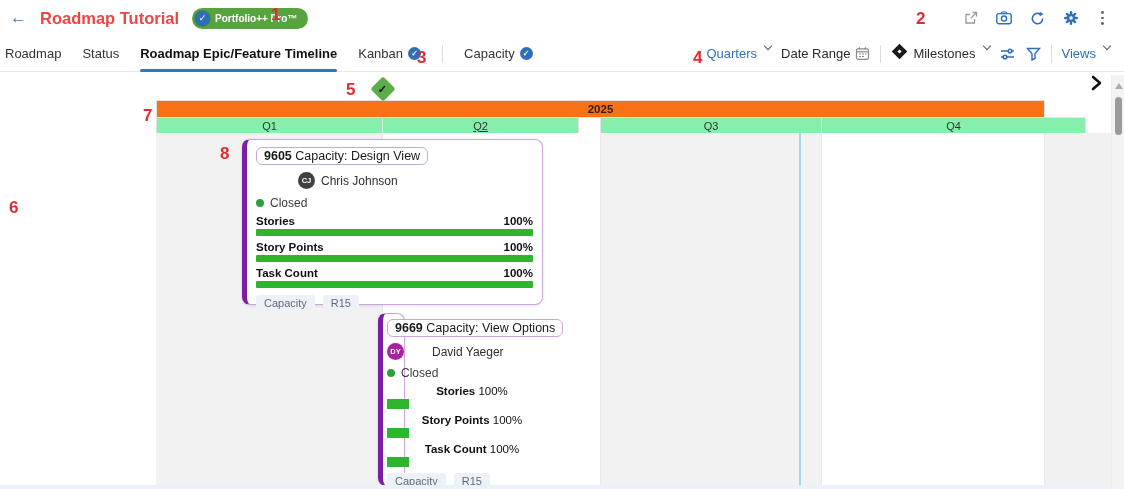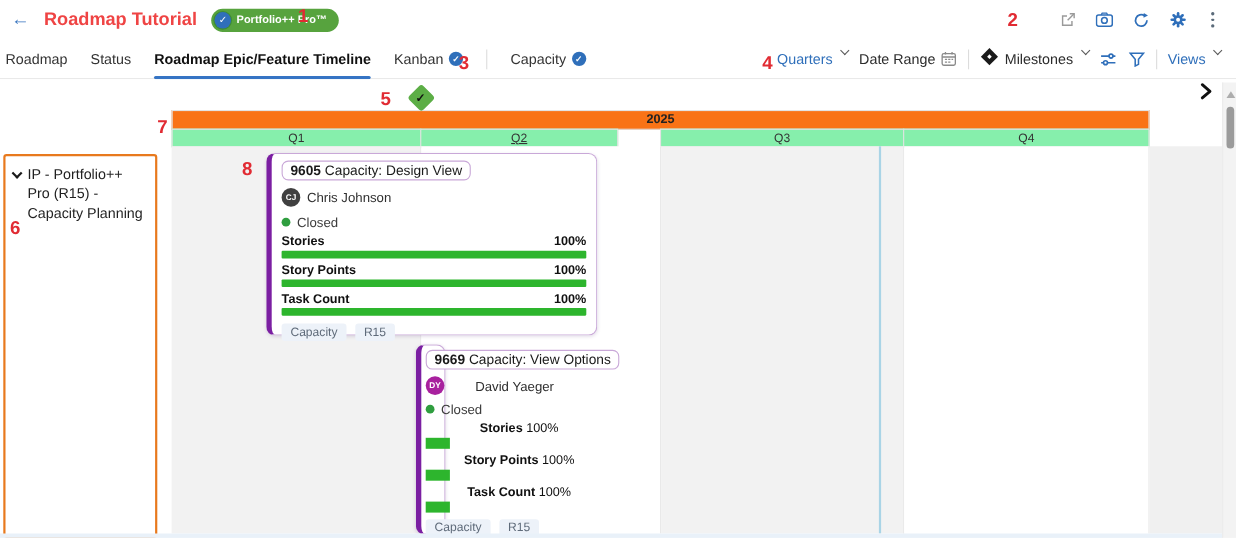--- a/index.html
+++ b/index.html
@@ -38,22 +38,22 @@
 
   
   .band { position:absolute; top:72px; left:0; right:0; height:28px; background:#fff; }
   .ms-diamond { position:absolute; left:374px; top:80px; width:18px; height:18px; background:#5cae46; border-radius:3px; transform:rotate(45deg); display:flex; align-items:center; justify-content:center; cursor:pointer; z-index:6; }
   .ms-diamond span { transform:rotate(-45deg); color:#101010; font-size:11px; font-weight:700; }
   .expander { position:absolute; left:1089px; top:75px; cursor:pointer; }
 
   
   .yearrow { position:absolute; top:100px; left:156px; width:889px; height:18px; background:#f97316; border:1px solid #e3e3e3; display:flex; align-items:center; justify-content:center; font-size:11.5px; font-weight:600; color:#222; }
   .qcell { position:absolute; top:117px; height:17px; background:#86efac; border:1px solid #e3e3e3; display:flex; align-items:center; justify-content:center; font-size:11px; color:#333; }
-  .q1 { left:156px; width:227px; } .q2 { left:382px; width:180px;text-decoration:underline; }
-  .q3 { left:600px; width:222px; } .q4 { left:821px; width:224px; }
+  .q1 { left:156px; width:227px; } .q2 { left:382px; width:197px;text-decoration:underline; }
+  .q3 { left:600px; width:222px; } .q4 { left:821px; width:265px; }
 
   
   .col { position:absolute; top:133px; height:352px; border-right:1px solid #e9e9e9; }
   .colq1 { left:156px; width:227px; background:#f2f2f2; }
   .colq2 { left:383px; width:218px; background:#ffffff; }
   .colq3 { left:601px; width:221px; background:#f2f2f2; }
   .colq4 { left:822px; width:223px; background:#ffffff; }
   .colfill { left:1045px; width:66px; background:#f0f0f0; border-right:none; }
   .nowline { position:absolute; left:799px; top:133px; width:2px; height:352px; background:#a9d4e6; z-index:2; }
   .hstrip { position:absolute; left:0; top:485px; width:1111px; height:4px; background:#e9f1f9; z-index:8; }
@@ -69,21 +69,21 @@
   .chevdown { margin-top:4px; width:7px; height:7px; border-right:2px solid #1a1a1a; border-bottom:2px solid #1a1a1a; transform:rotate(45deg); flex:none; }
   .sidelabel { font-size:13px; color:#1f1f1f; line-height:1.33; }
 
   
   .card { position:absolute; background:#fff; border:1px solid #c9a8d8; border-left:5px solid #7b1fa2; border-radius:8px; box-shadow:0 1px 3px rgba(80,40,110,.14); z-index:4; }
   .card1 { left:242px; top:139px; width:301px; height:166px; padding:6px 9px; }
   .chip { display:inline-block; background:#fff; border:1px solid #c9a8d8; border-radius:6px; padding:1px 7px; font-size:12.5px; color:#1a1a1a; white-space:nowrap; cursor:pointer; }
   .chip b { font-weight:700; }
   .assignee { display:flex; align-items:center; gap:6px; margin-top:7px; }
   .avatar { width:17px; height:17px; border-radius:50%; color:#fff; font-size:7.5px; font-weight:700; display:flex; align-items:center; justify-content:center; flex:none; }
-  .av-1 { background:#404040; } .av-2 { background:#a8219e; }
+  .av-1 { background:#404040;margin-left:42px; } .av-2 { background:#a8219e; }
   .aname { font-size:12px; color:#2f2f2f; }
   .statusrow { display:flex; align-items:center; gap:6px; margin-top:7px; }
   .dot { width:8px; height:8px; border-radius:50%; background:#2f9e3f; flex:none; }
   .stext { font-size:12px; color:#3c3c3c; }
   .metric { margin-top:5px; }
   .mrow { display:flex; justify-content:space-between; font-size:11.5px; color:#101010; }
   .mlabel { font-weight:700; } .mval { font-weight:600; }
   .mbar { height:7px; background:#2db52d; margin-top:2px; border-radius:1px; }
   .tags { display:flex; gap:8px; margin-top:7px; }
   .tag { background:#edf2f9; color:#5f6b7a; font-size:11px; padding:2px 8px; border-radius:3px; white-space:nowrap; }
@@ -250,26 +250,20 @@
   <div class="col colq4"></div>
   <div class="col colfill"></div>
   <div class="nowline"></div>
   <div class="hstrip"></div>
 
   <div class="vscroll">
     <span class="up"></span>
     <span class="thumb"></span>
   </div>
 
-  <div class="sidebar">
-    <div class="siderow">
-      <i class="chevdown"></i>
-      <span class="sidelabel">IP - Portfolio++ Pro (R15) - Capacity Planning</span>
-    </div>
-  </div>
 
   <div class="card card1">
     <span class="chip">
       <b>9605</b>
       <span>Capacity: Design View</span>
     </span>
     <div class="assignee">
       <span class="avatar av-1">CJ</span>
       <span class="aname">Chris Johnson</span>
     </div>

